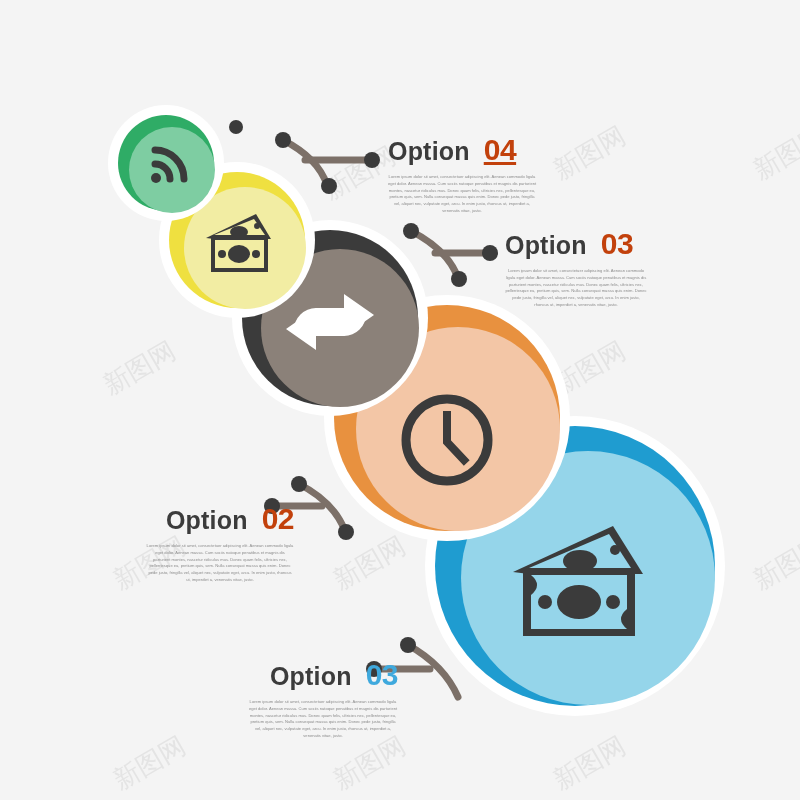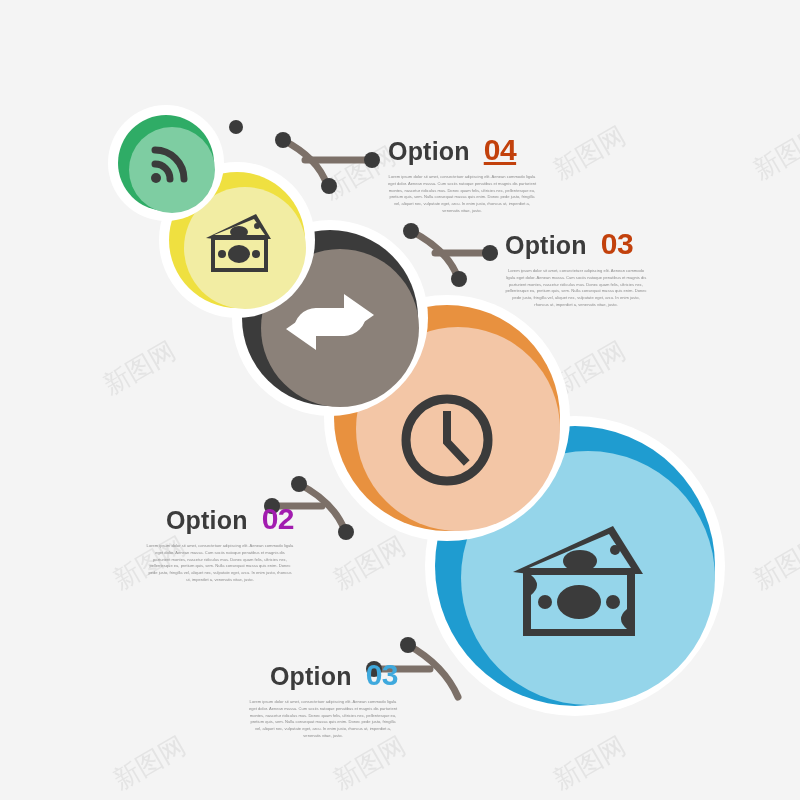--- a/index.html
+++ b/index.html
@@ -211,21 +211,21 @@
     <div class="hdr">
       <span class="word" style="color: rgb(59, 59, 59);">Option</span>
       <span class="num" style="color: #c2410c;">03</span>
     </div>
     <div class="body" style="color: rgb(140, 140, 140);">Lorem ipsum dolor sit amet, consectetuer adipiscing elit. Aenean commodo ligula eget dolor. Aenean massa. Cum sociis natoque penatibus et magnis dis parturient montes, nascetur ridiculus mus. Donec quam felis, ultricies nec, pellentesque eu, pretium quis, sem. Nulla consequat massa quis enim. Donec pede justo, fringilla vel, aliquet nec, vulputate eget, arcu. In enim justo, rhoncus ut, imperdiet a, venenatis vitae, justo.</div>
   </div>
 
   <div class="opt left" id="o2">
     <div class="hdr">
       <span class="word" style="color: rgb(59, 59, 59);">Option</span>
-      <span class="num" style="color: #a21caf;">02</span>
+      <span class="num" style="color: #c2410c;">02</span>
     </div>
     <div class="body" style="color: rgb(140, 140, 140);">Lorem ipsum dolor sit amet, consectetuer adipiscing elit. Aenean commodo ligula eget dolor. Aenean massa. Cum sociis natoque penatibus et magnis dis parturient montes, nascetur ridiculus mus. Donec quam felis, ultricies nec, pellentesque eu, pretium quis, sem. Nulla consequat massa quis enim. Donec pede justo, fringilla vel, aliquet nec, vulputate eget, arcu. In enim justo, rhoncus ut, imperdiet a, venenatis vitae, justo.</div>
   </div>
 
   <div class="opt left" id="o1">
     <div class="hdr">
       <span class="word" style="color: rgb(59, 59, 59);">Option</span>
       <span class="num" style="color: rgb(63, 169, 221);">03</span>
     </div>
     <div class="body" style="color: rgb(140, 140, 140);">Lorem ipsum dolor sit amet, consectetuer adipiscing elit. Aenean commodo ligula eget dolor. Aenean massa. Cum sociis natoque penatibus et magnis dis parturient montes, nascetur ridiculus mus. Donec quam felis, ultricies nec, pellentesque eu, pretium quis, sem. Nulla consequat massa quis enim. Donec pede justo, fringilla vel, aliquet nec, vulputate eget, arcu. In enim justo, rhoncus ut, imperdiet a, venenatis vitae, justo.</div>

